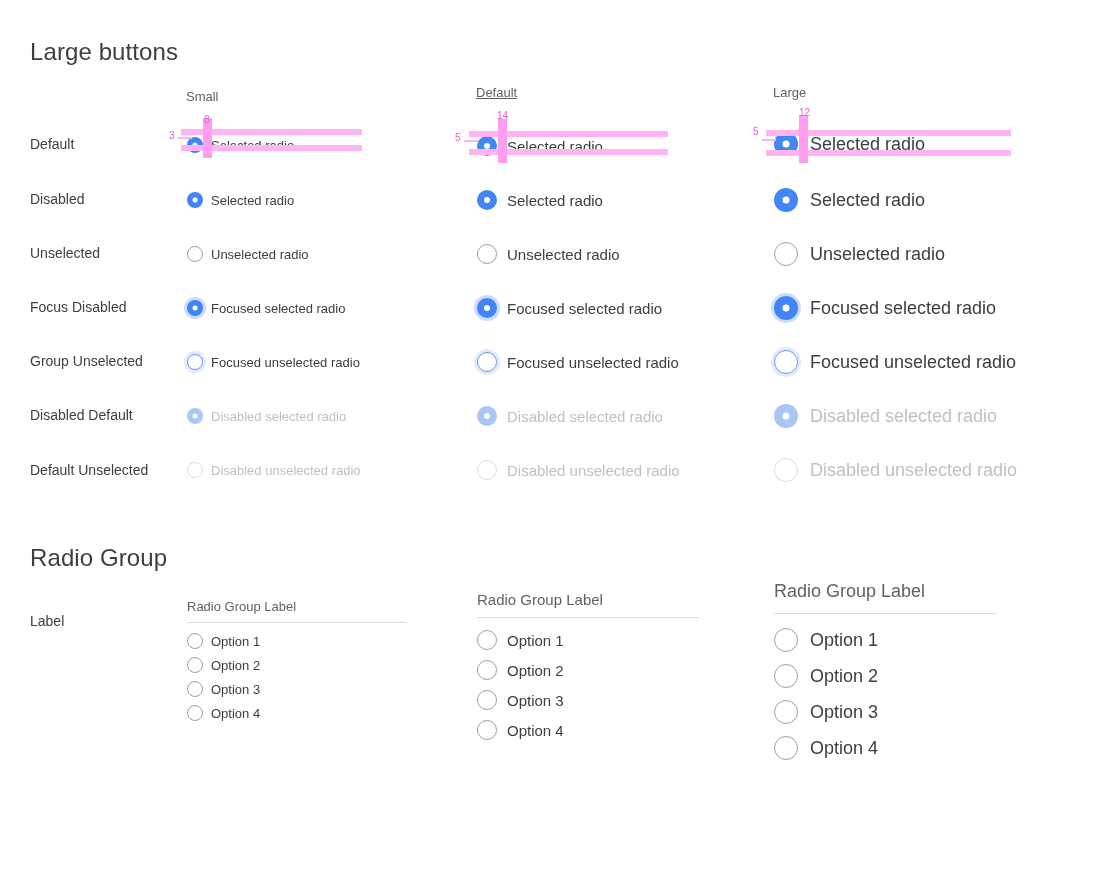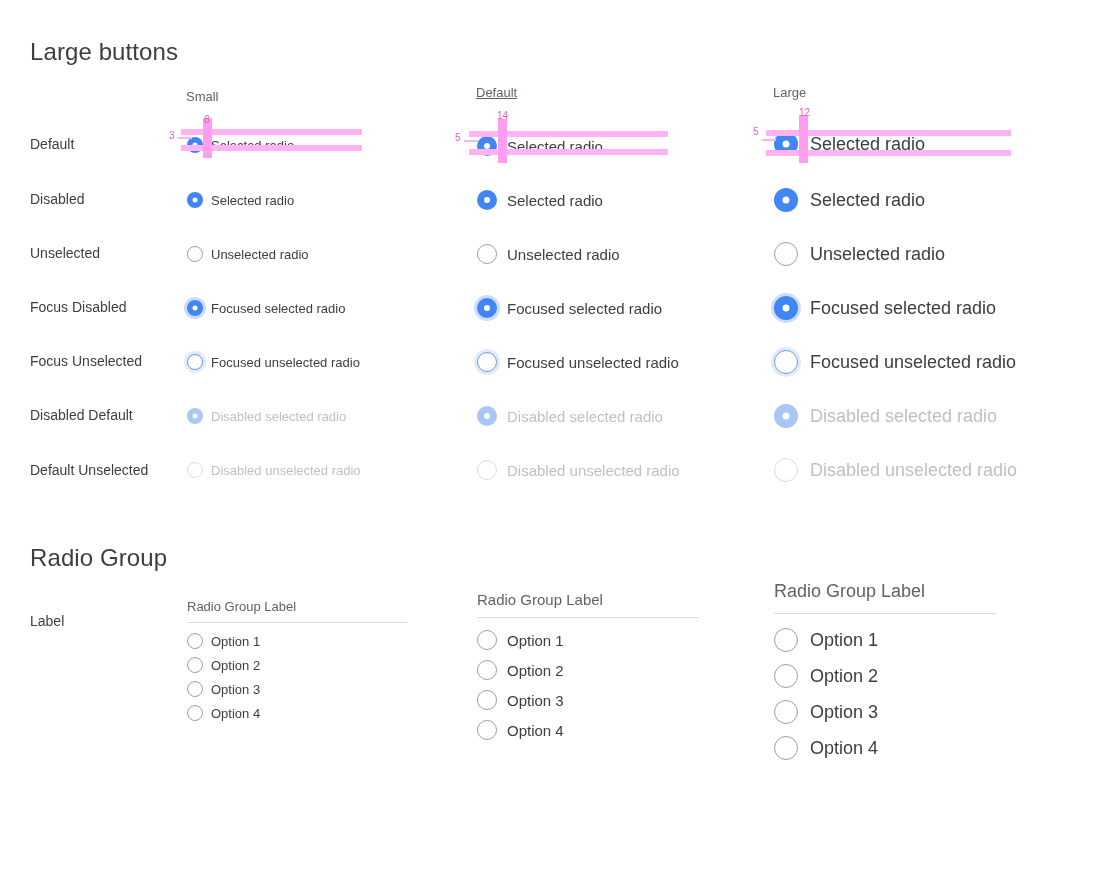--- a/index.html
+++ b/index.html
@@ -170,21 +170,21 @@
 <div class="section-title" id="radio-group-title">Radio Group</div>
 
 <div class="col-header" style="left:186px; top:89px;">Small</div>
 <div class="col-header" style="left:476px; top:85px;text-decoration:underline;">Default</div>
 <div class="col-header" style="left:773px; top:85px;">Large</div>
 
 <div class="row-label" style="top:136px;">Default</div>
 <div class="row-label" style="top:191px;">Disabled</div>
 <div class="row-label" style="top:245px;">Unselected</div>
 <div class="row-label" style="top:299px;">Focus Disabled</div>
-<div class="row-label" style="top:353px;">Focus Unselected</div>
+<div class="row-label" style="top:353px;">Group Unselected</div>
 <div class="row-label" style="top:407px;">Disabled Default</div>
 <div class="row-label" style="top:462px;">Default Unselected</div>
 <div class="row-label" style="top:613px;">Label</div>
 
 <div class="radio-item sz-small st-selected" style="left:187px; top:137px;">
   <span class="radio-box">
     <span class="radio-dot"></span>
   </span>
   <span class="radio-label">Selected radio</span>
 </div>

